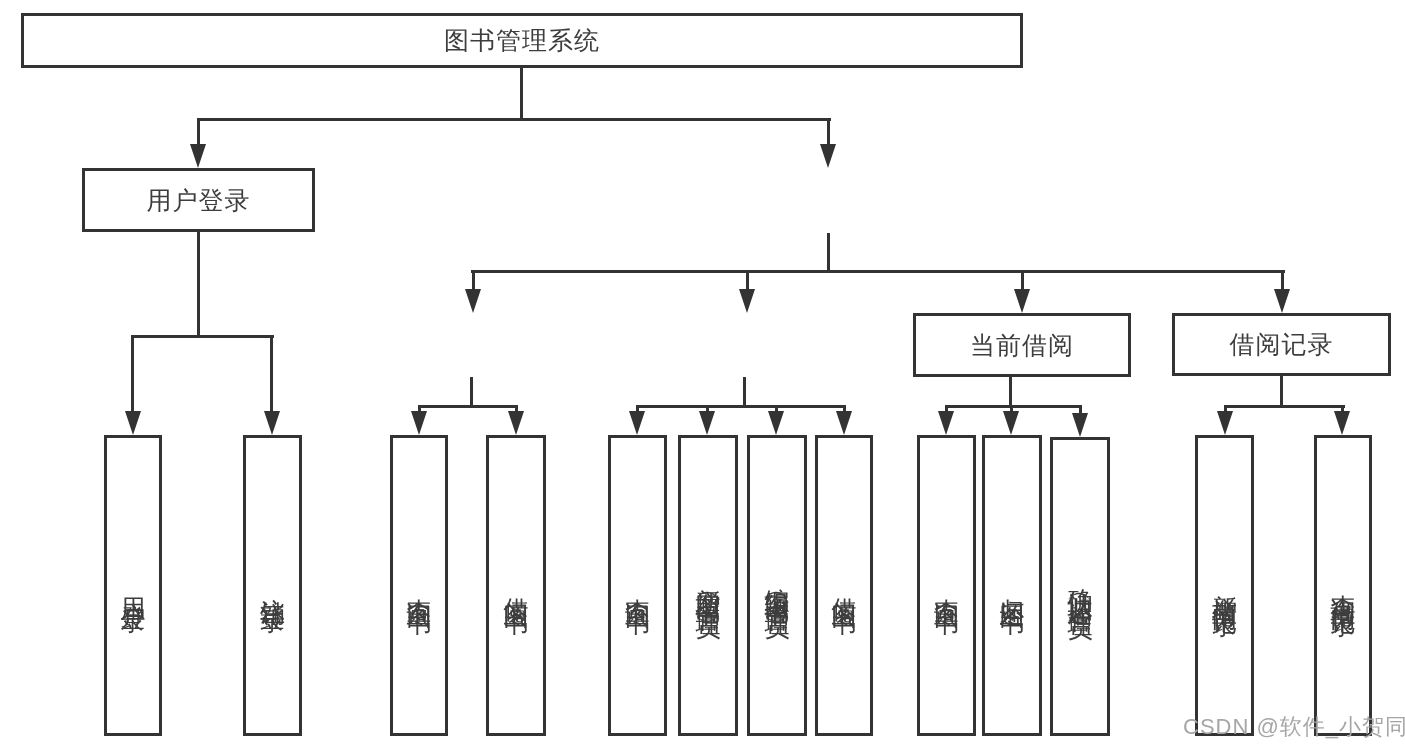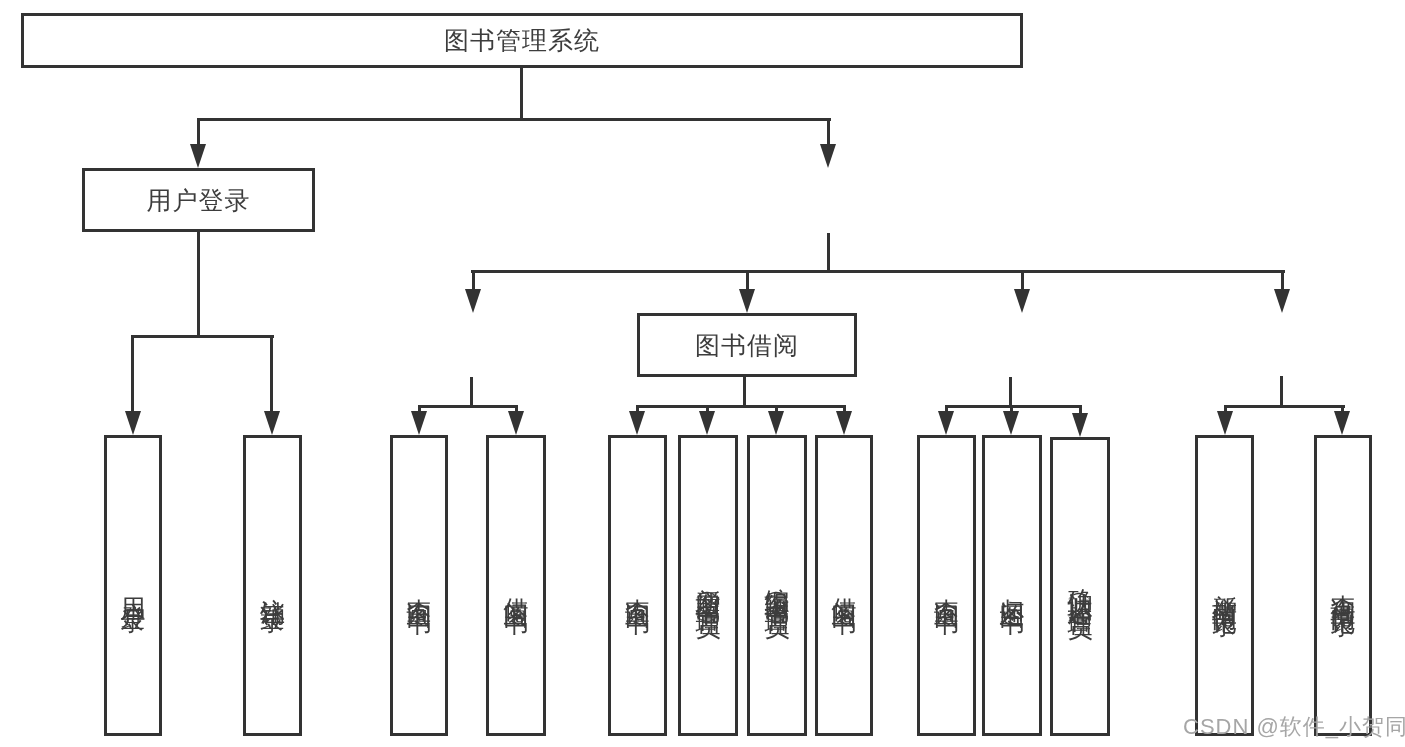--- a/index.html
+++ b/index.html
@@ -59,22 +59,25 @@
 <div class="canvas">
 
   <div class="box" style="left:21px;top:13px;width:1002px;height:55px">
     <span>图书管理系统</span>
   </div>
 
   <div class="box" style="left:82px;top:168px;width:233px;height:64px">
     <span>用户登录</span>
   </div>
 
-  <div class="box" style="left:637px;top:313px;width:220px;height:64px">
-    <span>图书借阅</span>
+  <div class="box" style="left:913px;top:313px;width:218px;height:64px">
+    <span>当前借阅</span>
+  </div>
+  <div class="box" style="left:1172px;top:313px;width:219px;height:63px">
+    <span>借阅记录</span>
   </div>
 
   <div class="box v" style="left:104px;top:435px;width:58px;height:301px">
     <span>用户登录</span>
   </div>
   <div class="box v" style="left:243px;top:435px;width:59px;height:301px">
     <span>注销登录</span>
   </div>
 
   <div class="box v" style="left:390px;top:435px;width:58px;height:301px">

